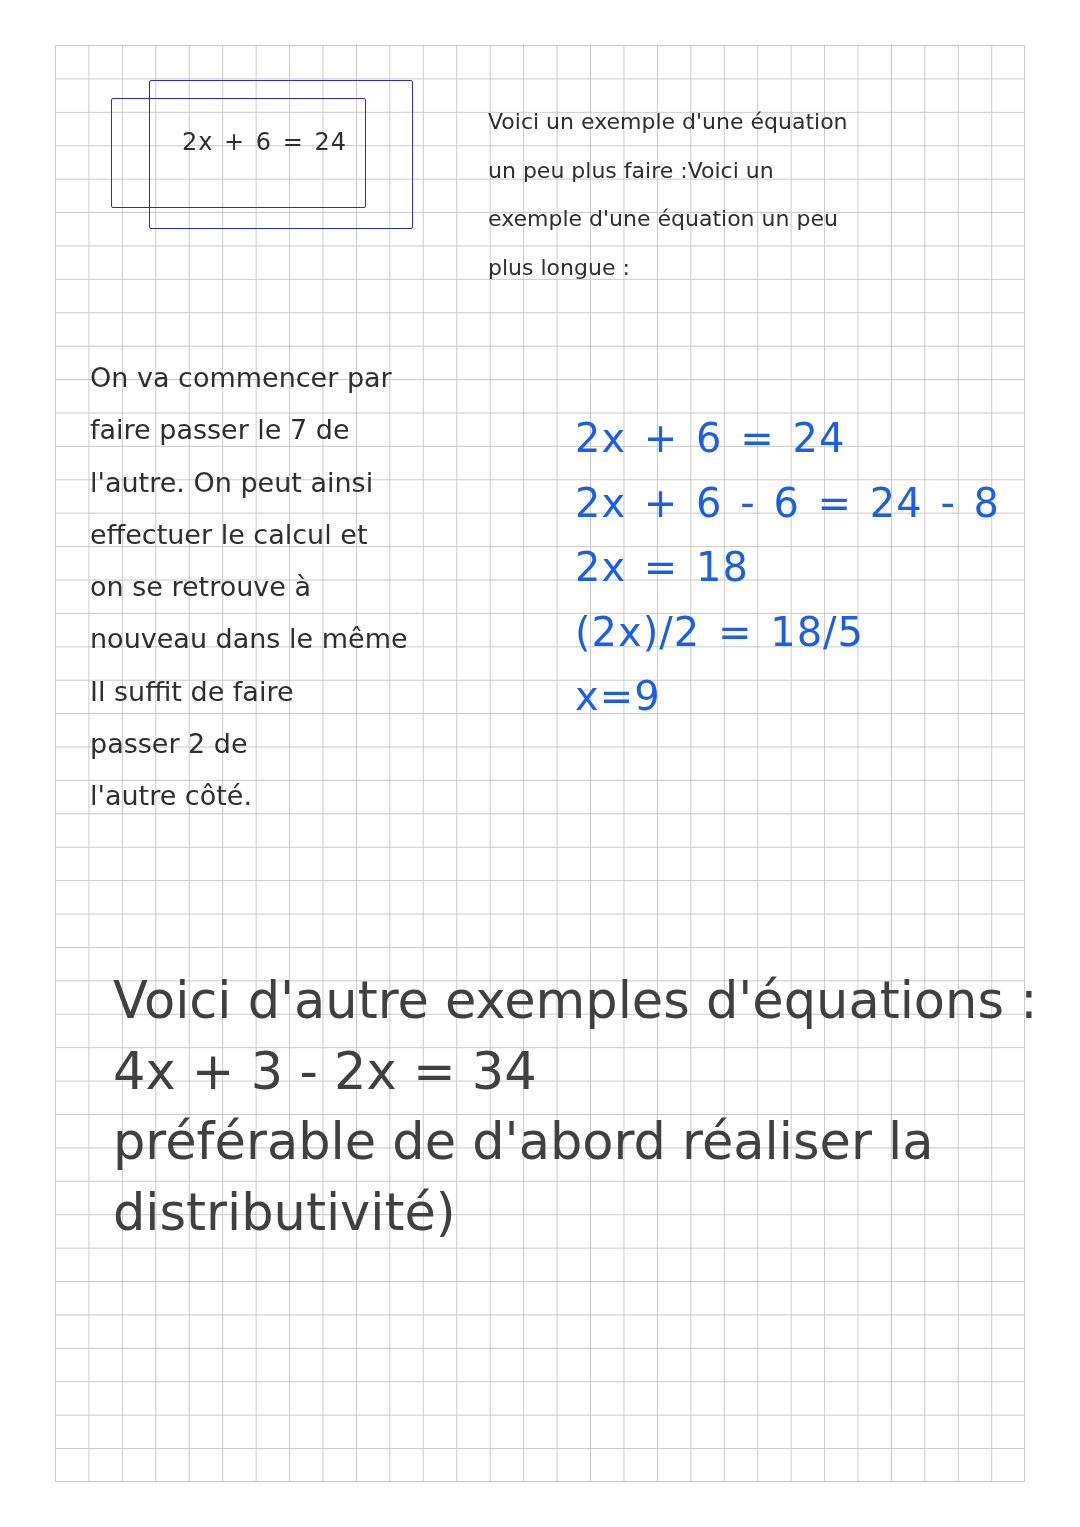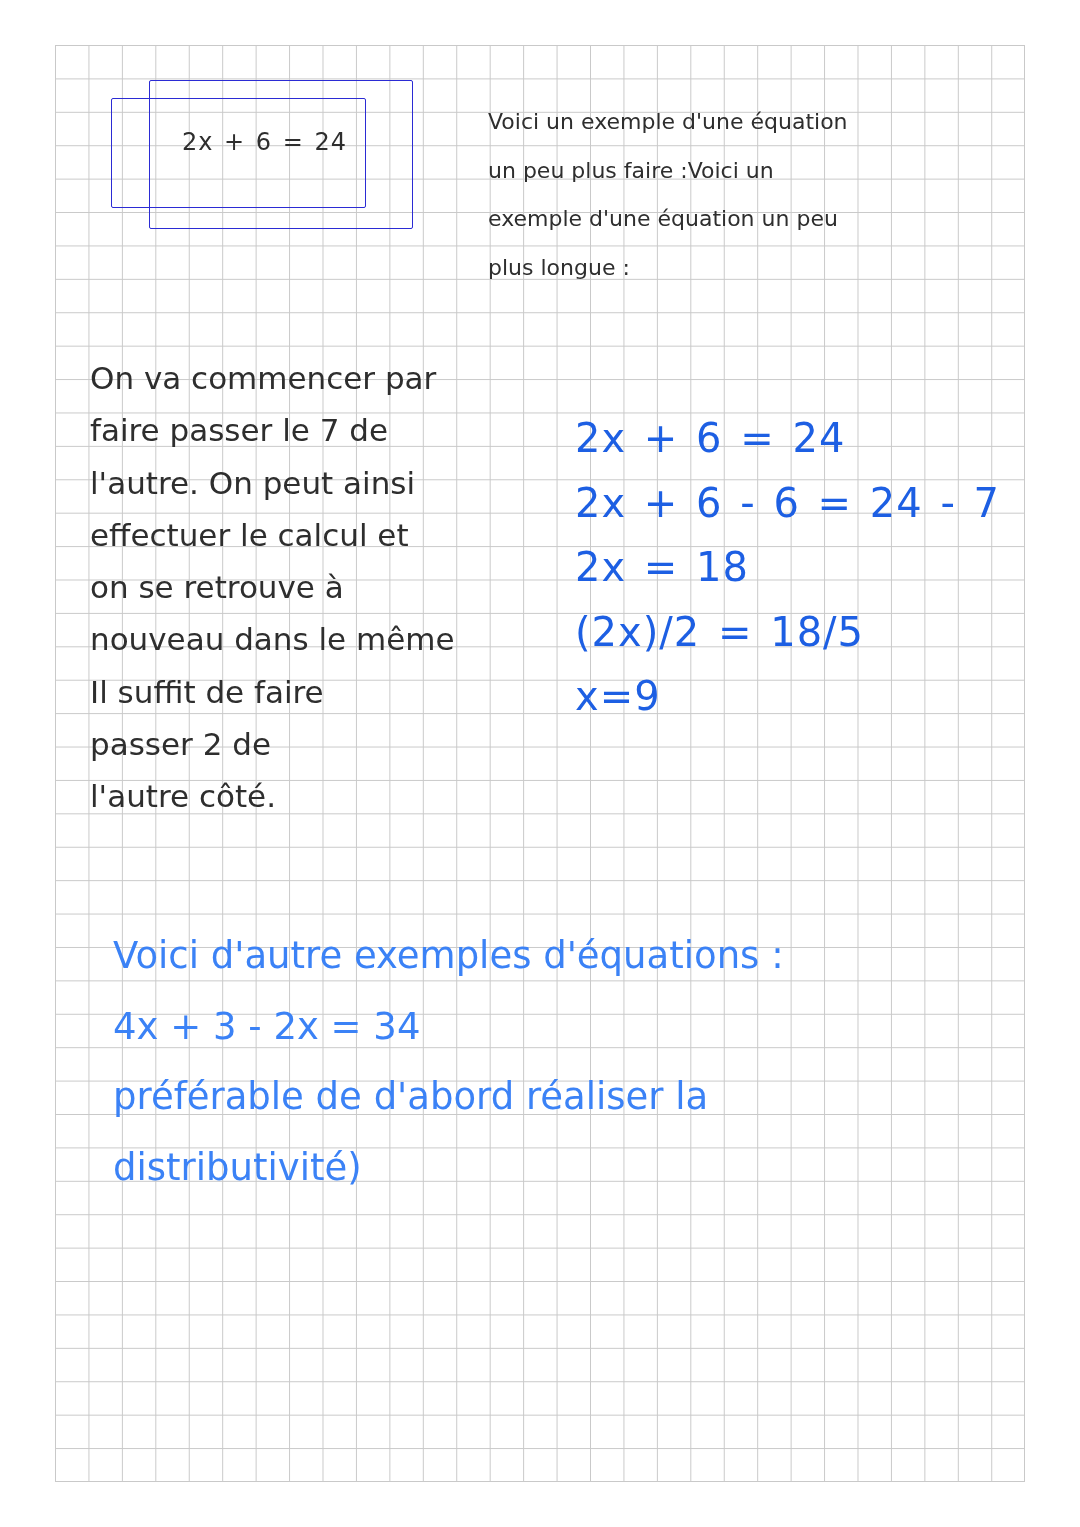--- a/index.html
+++ b/index.html
@@ -11,23 +11,23 @@
       linear-gradient(to bottom, #c9c9c9 1px, transparent 1px);
     background-size: 33.45px 33.42px;
     border-right: 1px solid #c9c9c9;
     border-bottom: 1px solid #c9c9c9;
     box-sizing: border-box;
   }
   .rect { position: absolute; border: 1.5px solid #2b2bd4; border-radius: 2px; box-sizing: border-box; }
   .txt { position: absolute; font-family: "DejaVu Sans", sans-serif; color: #2e2e2e; white-space: nowrap; }
   .small-eq { left: 182px; top: 128px; font-size: 24px; letter-spacing: 1px; word-spacing: 2px; }
   .intro { left: 488px; top: 98px; font-size: 22px; line-height: 48.5px; }
-  .explain { left: 90px; top: 352px; font-size: 31px; line-height: 52.3px; }
+  .explain { left: 90px; top: 352px; font-size: 27px; line-height: 52.3px; }
   .steps { left: 575px; top: 406px; font-size: 40px; line-height: 64.5px; color: #1d5fe3; letter-spacing: 1px; word-spacing: 4px; }
-  .more { left: 113px; top: 921px; font-size: 37px; line-height: 70.5px; color: #3b82f6; }
+  .more { left: 113px; top: 966px; font-size: 51px; line-height: 70.5px; color: #404040; }
   .line { display: block; }
 </style>
 </head>
 <body>
 
 <div class="grid"></div>
 
 <div class="rect" style="left:149px; top:80px; width:264px; height:149px;"></div>
 <div class="rect" style="left:111px; top:98px; width:255px; height:110px;"></div>
 
@@ -47,21 +47,21 @@
   <span class="line">effectuer le calcul et</span>
   <span class="line">on se retrouve à</span>
   <span class="line">nouveau dans le même</span>
   <span class="line">Il suffit de faire</span>
   <span class="line">passer 2 de</span>
   <span class="line">l'autre côté.</span>
 </div>
 
 <div class="txt steps">
   <span class="line">2x + 6 = 24</span>
-  <span class="line">2x + 6 - 6 = 24 - 7</span>
+  <span class="line">2x + 6 - 6 = 24 - 8</span>
   <span class="line">2x = 18</span>
   <span class="line">(2x)/2 = 18/5</span>
   <span class="line">x=9</span>
 </div>
 
 <div class="txt more">
   <span class="line">Voici d'autre exemples d'équations :</span>
   <span class="line">4x + 3 - 2x = 34</span>
   <span class="line">préférable de d'abord réaliser la</span>
   <span class="line">distributivité)</span>

